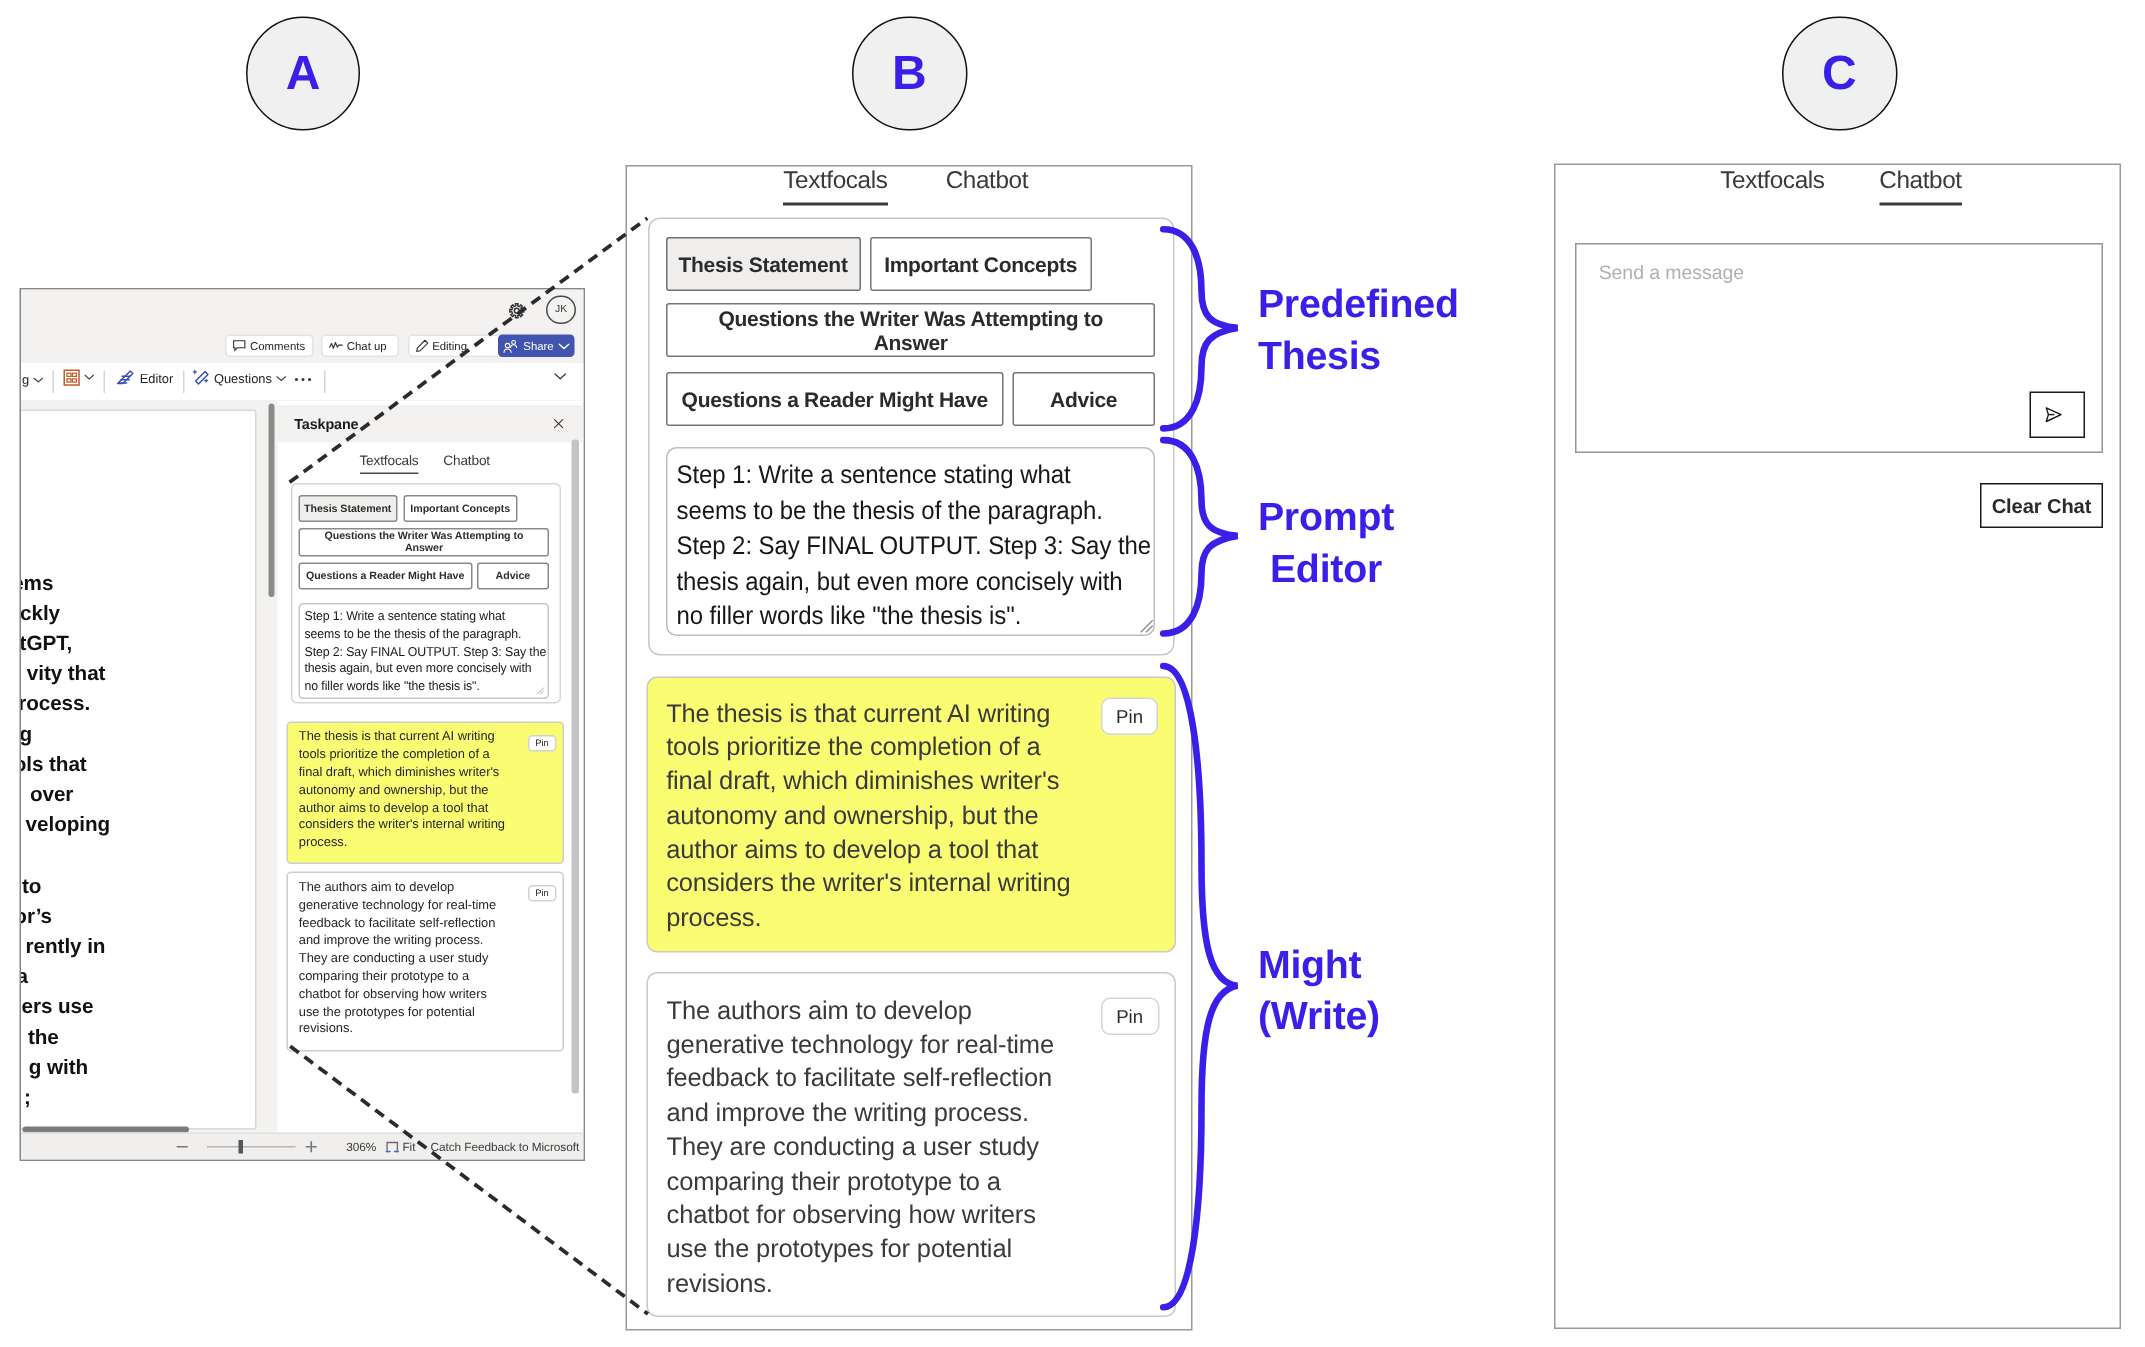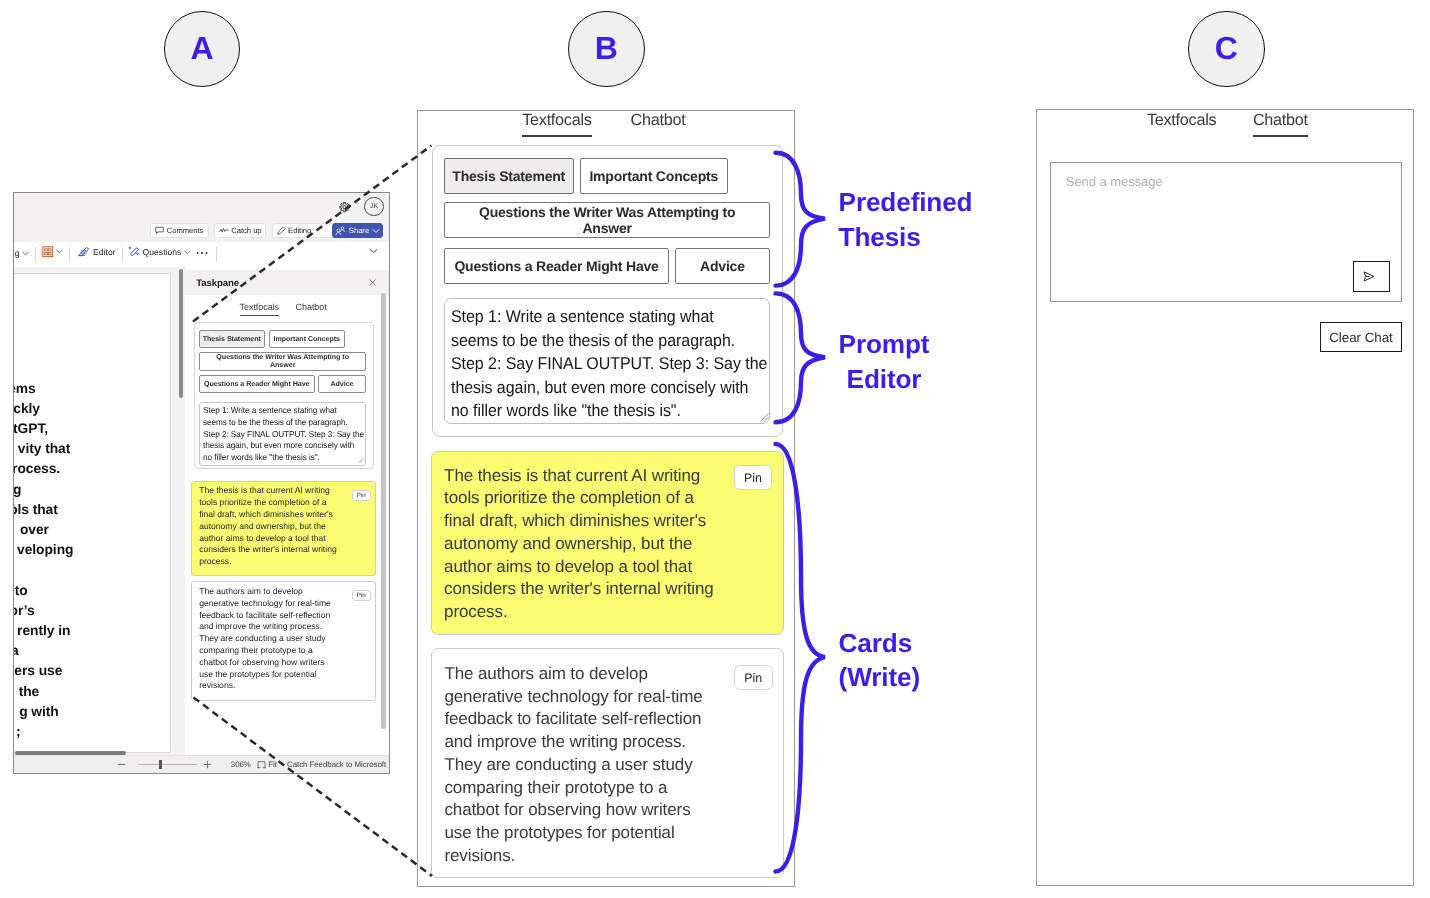--- a/index.html
+++ b/index.html
@@ -60,21 +60,21 @@
   
   .msgbox{position:absolute;box-sizing:border-box;border:1.1px solid #959595;
           background:#fff;}
   .msgph{position:absolute;color:#b0b0b0;font-size:13px;letter-spacing:-0.05px;
          font-family:"Liberation Sans",sans-serif;}
   .sendbtn{position:absolute;box-sizing:border-box;border:1.3px solid #1a1a1a;
            background:#fff;display:flex;align-items:center;justify-content:center;}
   .clearbtn{position:absolute;box-sizing:border-box;border:1.6px solid #1a1a1a;
             background:#fff;display:flex;align-items:center;justify-content:center;
             font-size:13.4px;color:#2a2a2a;letter-spacing:-0.05px;white-space:nowrap;
-            font-family:"Liberation Sans",sans-serif;}
+            font-family:"Liberation Sans",sans-serif;font-weight:bold;}
 
   
   #wordwin{position:absolute;left:13px;top:192px;width:377px;height:582px;
            border:1.6px solid #888;box-sizing:border-box;background:#f7f7f7;
            overflow:hidden;}
   .w-title{position:absolute;background:#f3f2f1;left:0;top:0;width:100%;height:48px;}
   .w-abtn{position:absolute;box-sizing:border-box;height:14.4px;border:1px solid #e3e3e3;
           background:#fff;border-radius:3px;display:flex;align-items:center;
           gap:2.5px;padding:0 4px;font-size:7.6px;color:#242424;
           font-family:"Liberation Sans",sans-serif;white-space:nowrap;}
@@ -204,21 +204,21 @@
 
 <div class="annot" style="left:838.6px;top:185.4px;">
   <div>Predefined</div>
   <div>Thesis</div>
 </div>
 <div class="annot" style="left:838.6px;top:327.4px;text-align:center;">
   <div>Prompt</div>
   <div>Editor</div>
 </div>
 <div class="annot" style="left:838.6px;top:626px;">
-  <div>Cards</div>
+  <div>Might</div>
   <div>(Write)</div>
 </div>
 
 <div class="panel" style="left:1036px;top:109.4px;width:378.3px;height:777.1px;"></div>
 
 <div class="tabbar" style="left:1146.9px;top:111px;gap:36.5px;">
   <div class="tab">Textfocals</div>
   <div class="tab active">Chatbot</div>
 </div>
 
@@ -254,21 +254,21 @@
   <div class="w-abtn" style="left:136.2px;top:30.4px;width:59.1px;">
     <svg width="9" height="9" viewBox="0 0 12 12">
         <path d="M1 1.6h10v6.2H4.2L2.1 10V7.8H1z" fill="none" stroke="#333" stroke-width="1"></path>
       </svg>
     <span>Comments</span>
   </div>
   <div class="w-abtn" style="left:199.7px;top:30.4px;width:52.8px;">
     <svg width="10" height="9" viewBox="0 0 13 10">
         <path d="M1 6.2 2.6 3 4.2 7.2 6 2.2 7.6 6.2 9 4.4h3" fill="none" stroke="#333" stroke-width="1" stroke-linejoin="round" stroke-linecap="round"></path>
       </svg>
-    <span>Catch up</span>
+    <span>Chat up</span>
   </div>
   <div class="w-abtn" style="left:257.6px;top:30.4px;width:67px;">
     <svg width="9" height="9" viewBox="0 0 12 12">
         <path d="M8.4 1.1 10.9 3.6 4 10.5 1.1 11l.5-2.9z" fill="none" stroke="#333" stroke-width="1" stroke-linejoin="round"></path>
       </svg>
     <span>Editing</span>
   </div>
   <div class="w-abtn primary" style="left:317.7px;top:30.4px;width:51.6px;justify-content:center;">
     <svg width="11" height="10" viewBox="0 0 14 12">
         <circle cx="4.3" cy="5.2" r="1.9" fill="none" stroke="#fff" stroke-width="0.95"></circle>

